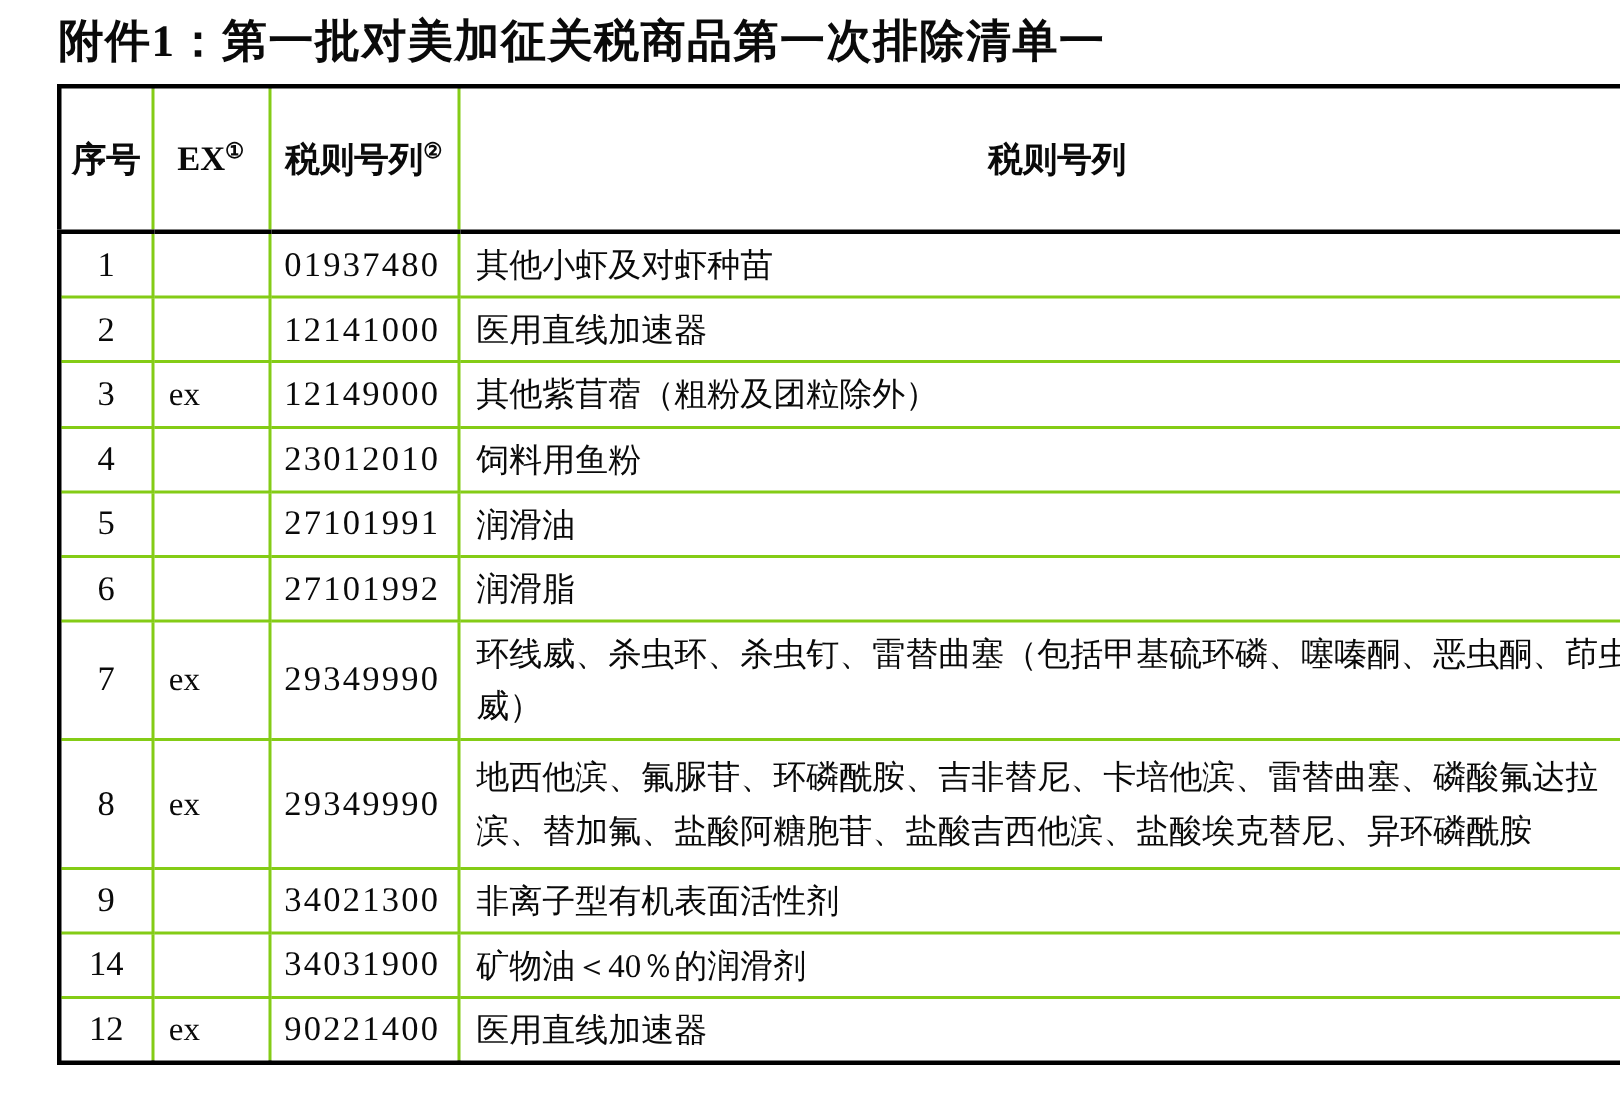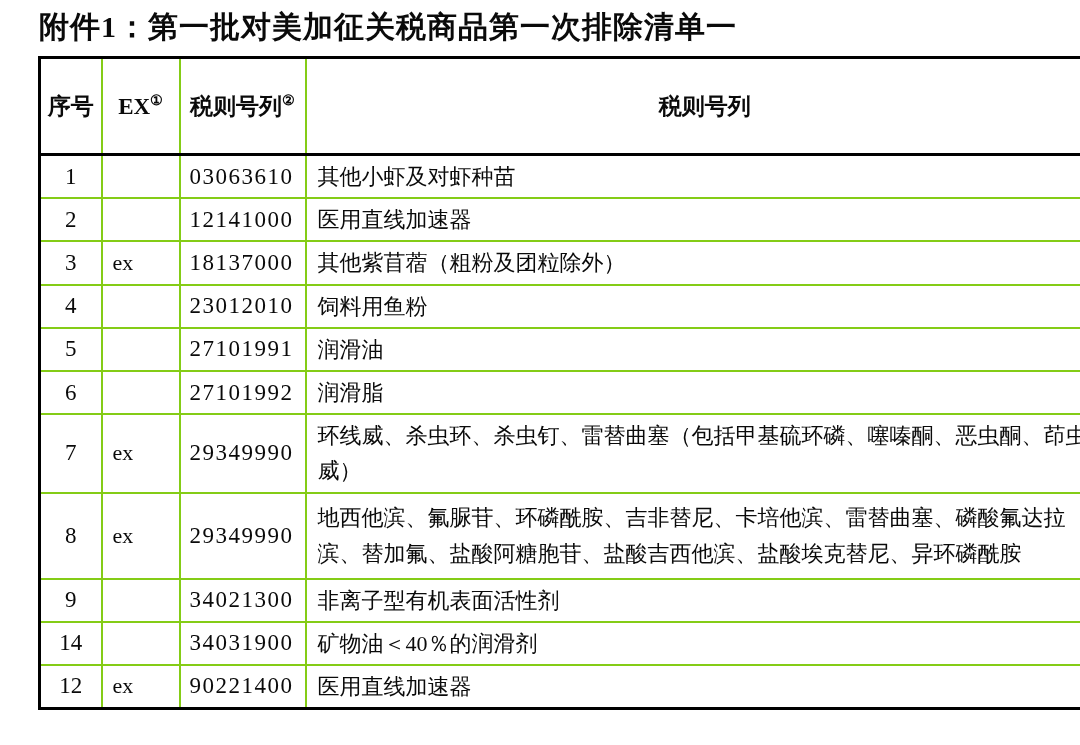--- a/index.html
+++ b/index.html
@@ -91,33 +91,33 @@
         </th>
         <th>
           <span>税则号列</span>
         </th>
       </tr>
     </thead>
     <tbody>
         <tr>
           <td class="col-no">1</td>
           <td class="col-ex"></td>
-          <td class="col-code">03063610</td>
+          <td class="col-code">01937480</td>
           <td class="col-name">其他小虾及对虾种苗</td>
         </tr>
         <tr>
           <td class="col-no">2</td>
           <td class="col-ex"></td>
           <td class="col-code">12141000</td>
           <td class="col-name">医用直线加速器</td>
         </tr>
         <tr>
           <td class="col-no">3</td>
           <td class="col-ex">ex</td>
-          <td class="col-code">18137000</td>
+          <td class="col-code">12149000</td>
           <td class="col-name">其他紫苜蓿（粗粉及团粒除外）</td>
         </tr>
         <tr>
           <td class="col-no">4</td>
           <td class="col-ex"></td>
           <td class="col-code">23012010</td>
           <td class="col-name">饲料用鱼粉</td>
         </tr>
         <tr>
           <td class="col-no">5</td>

